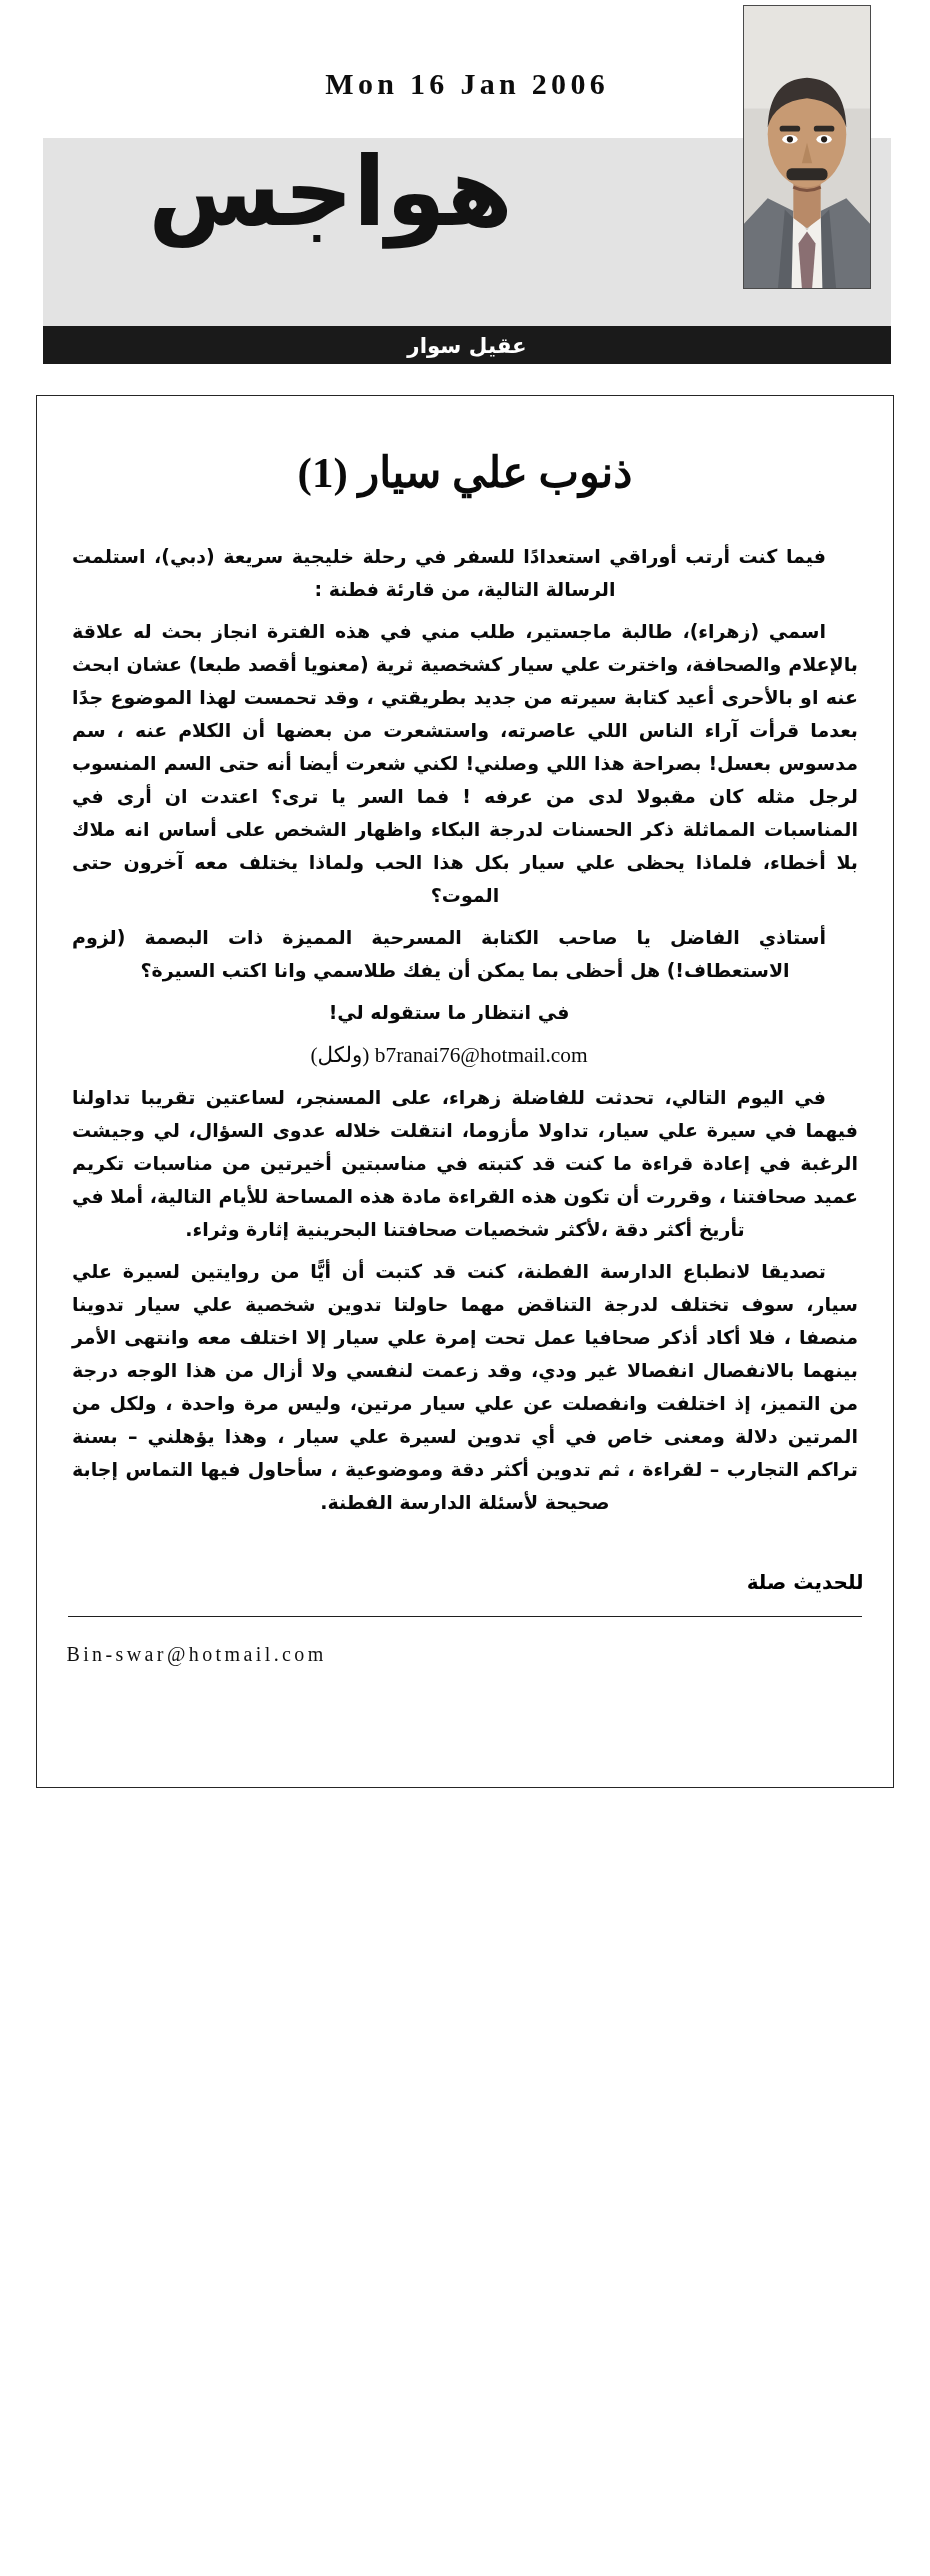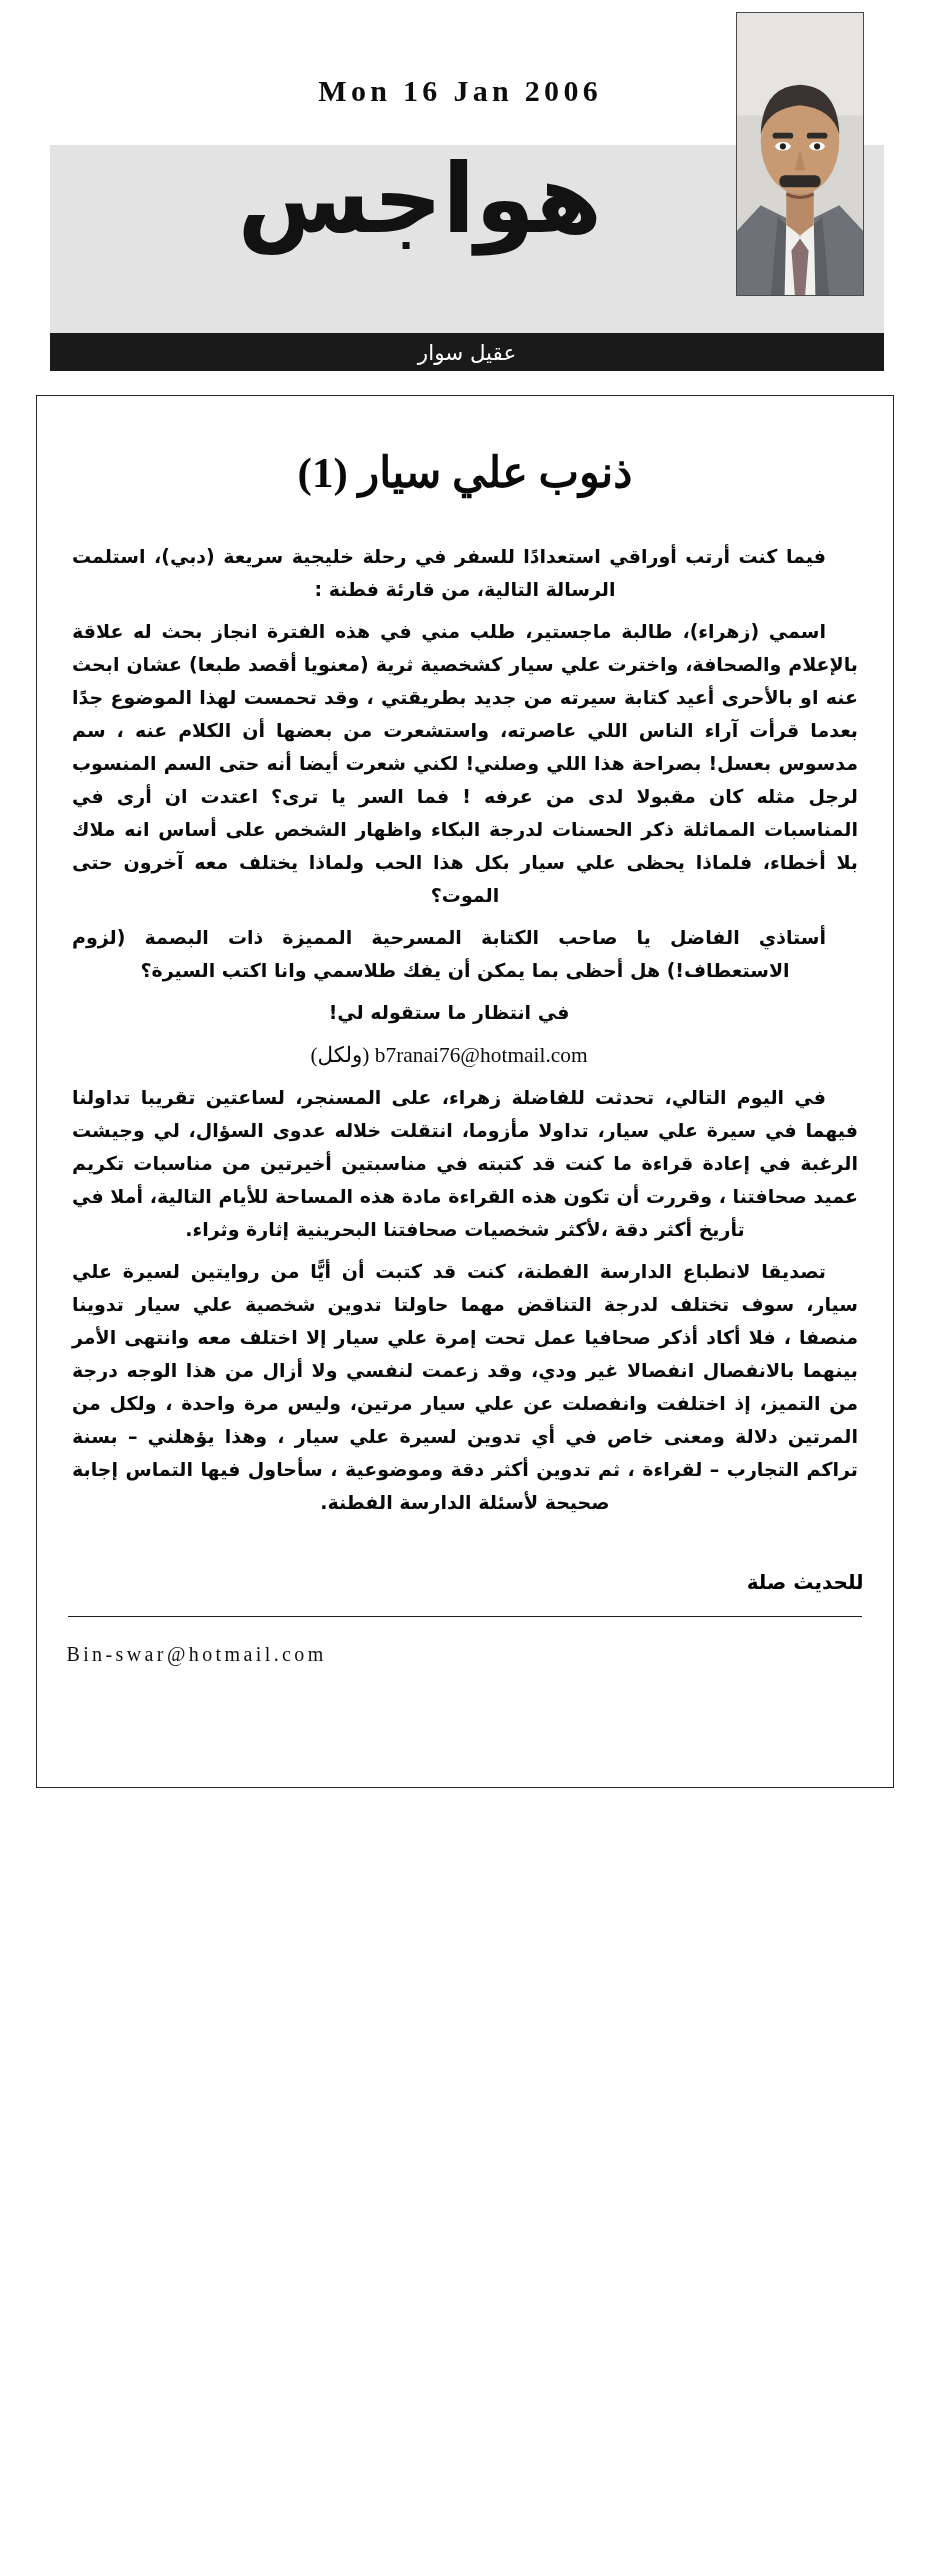--- a/index.html
+++ b/index.html
@@ -15,21 +15,21 @@
     color: #000000;
     overflow: hidden;
     position: relative;
   }
 
   .page {
     width: 930px;
     height: 1820px;
     position: relative;
     box-sizing: border-box;
-    padding: 12px;
+    padding: 5px;
   }
 
   
   .masthead {
     position: relative;
     height: 359px;
     margin: 0 34px 0 38px;
   }
 
   .date-line {
@@ -54,21 +54,21 @@
     right: 0;
     height: 188px;
     background: #e3e3e3;
   }
 
   .brand-title {
     position: absolute;
     top: 137px;
     left: 9px;
     right: 282px;
-    text-align: right;
+    text-align: center;
     font-family: "DejaVu Sans", sans-serif;
     font-size: 96px;
     font-weight: 700;
     line-height: 1.05;
     color: #121212;
     direction: rtl;
     white-space: nowrap;
     letter-spacing: -1.7px;
   }
 
@@ -92,21 +92,21 @@
     height: 38px;
     background: #1a1a1a;
     display: flex;
     align-items: center;
     justify-content: center;
   }
   .byline-bar .byline {
     color: #ffffff;
     font-family: "DejaVu Sans", sans-serif;
     font-size: 21.4px;
-    font-weight: 400;
+    font-weight: 700;
     letter-spacing: 0.9px;
     direction: rtl;
   }
 
   
   .article-box {
     position: absolute;
     top: 395px;
     left: 36px;
     right: 36px;

